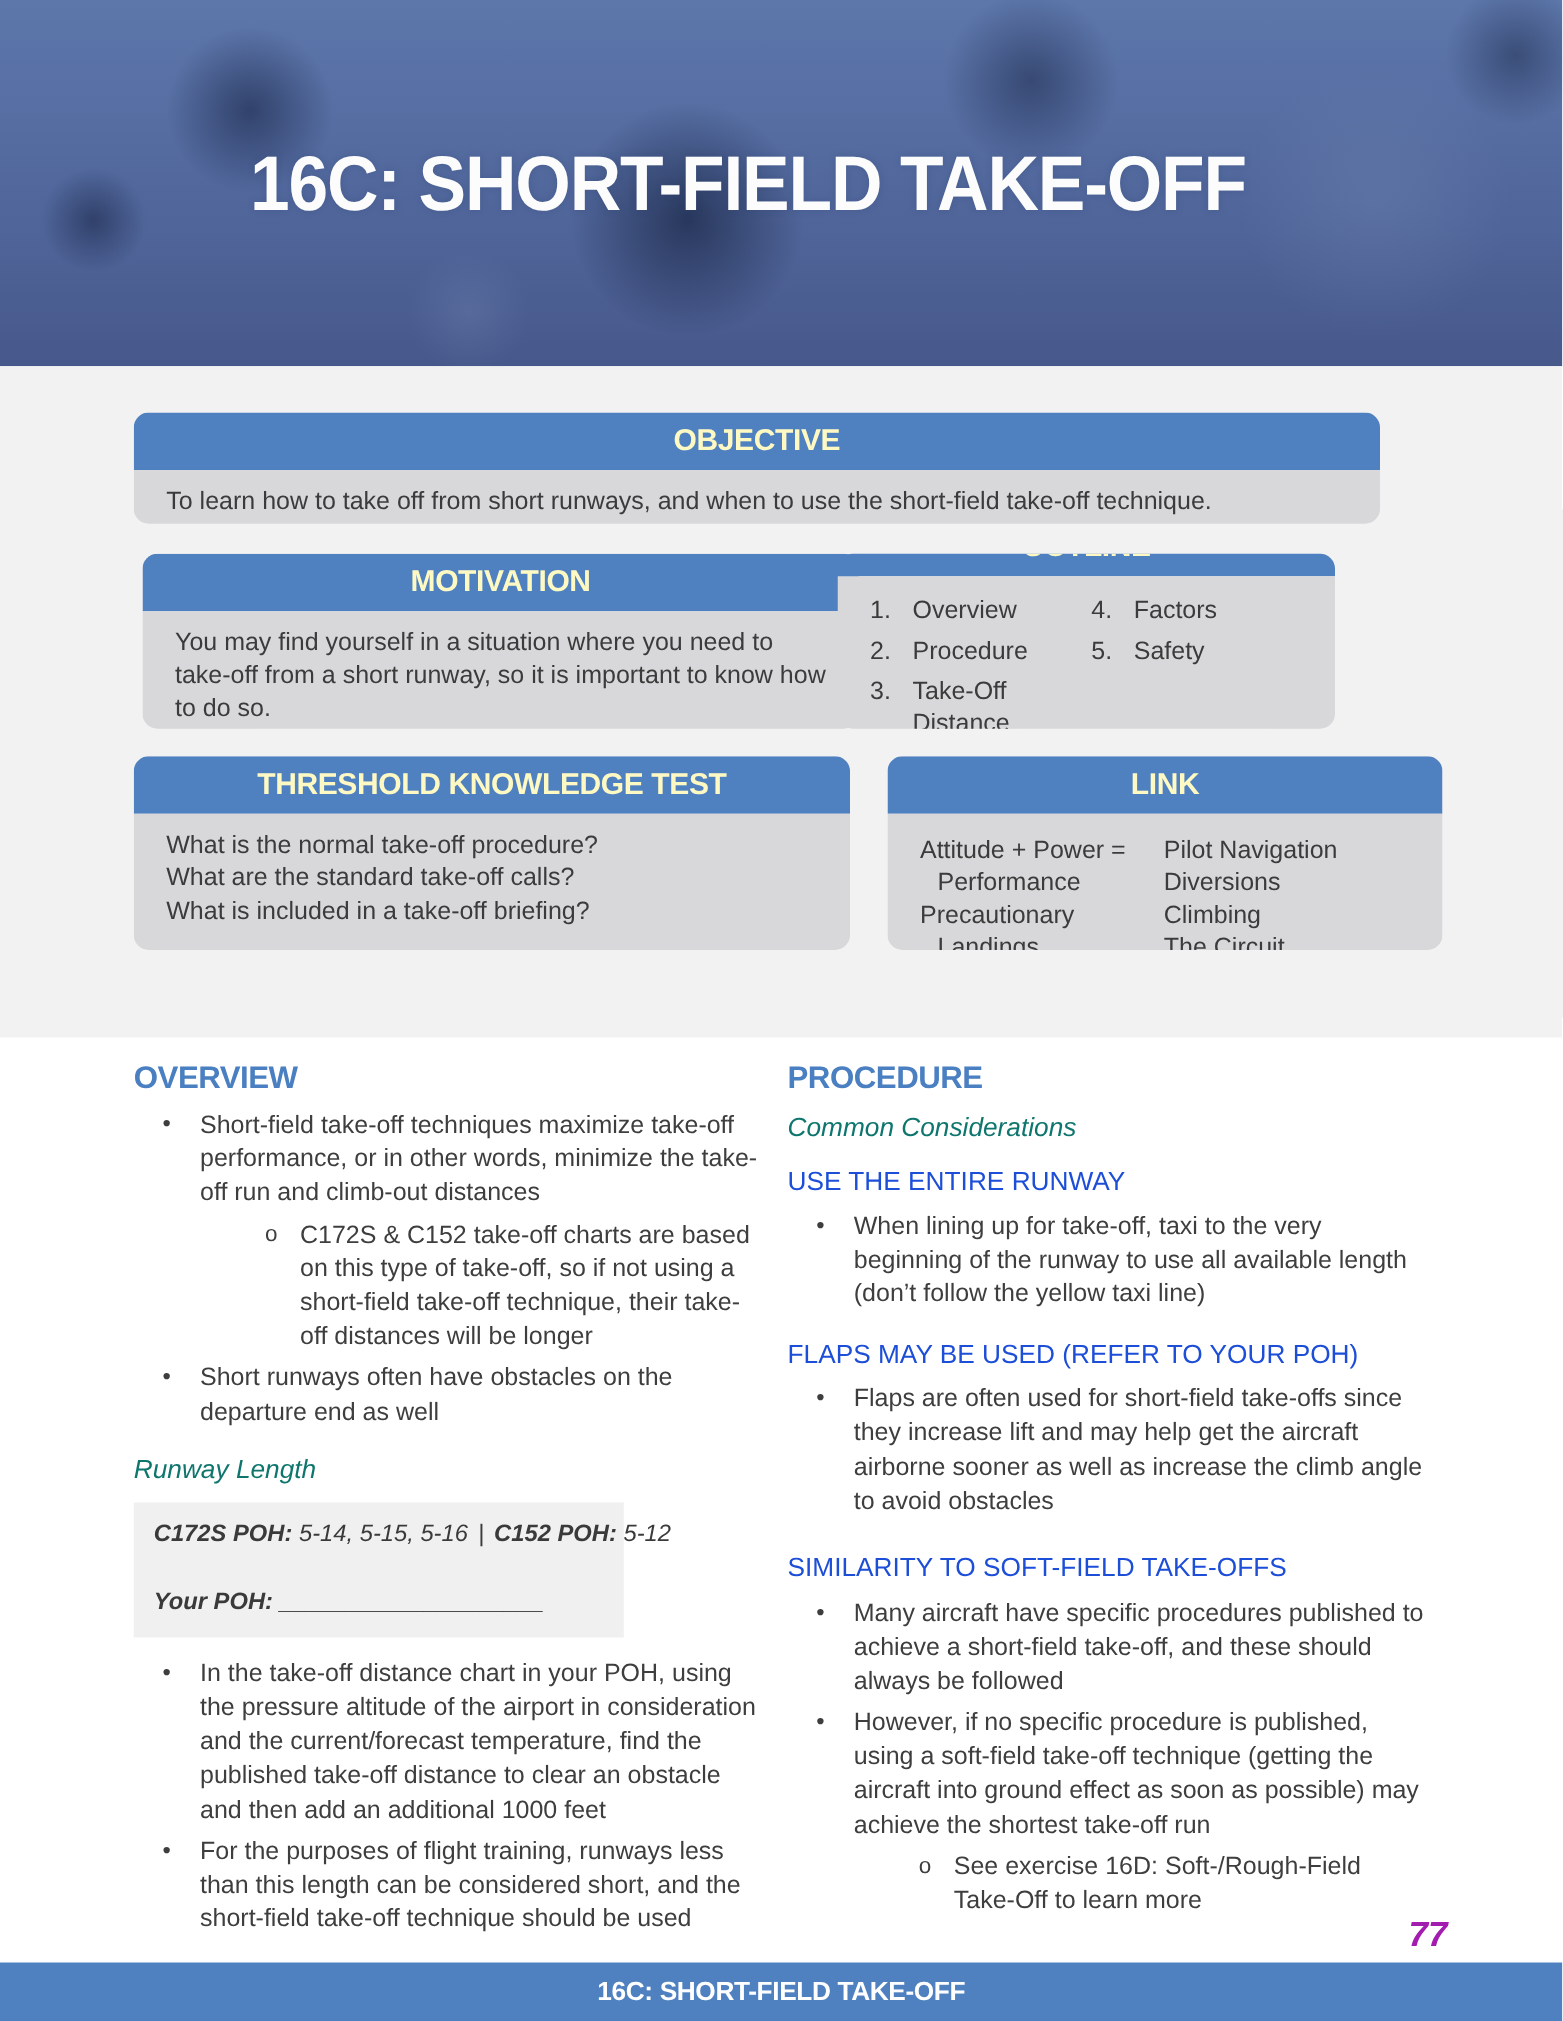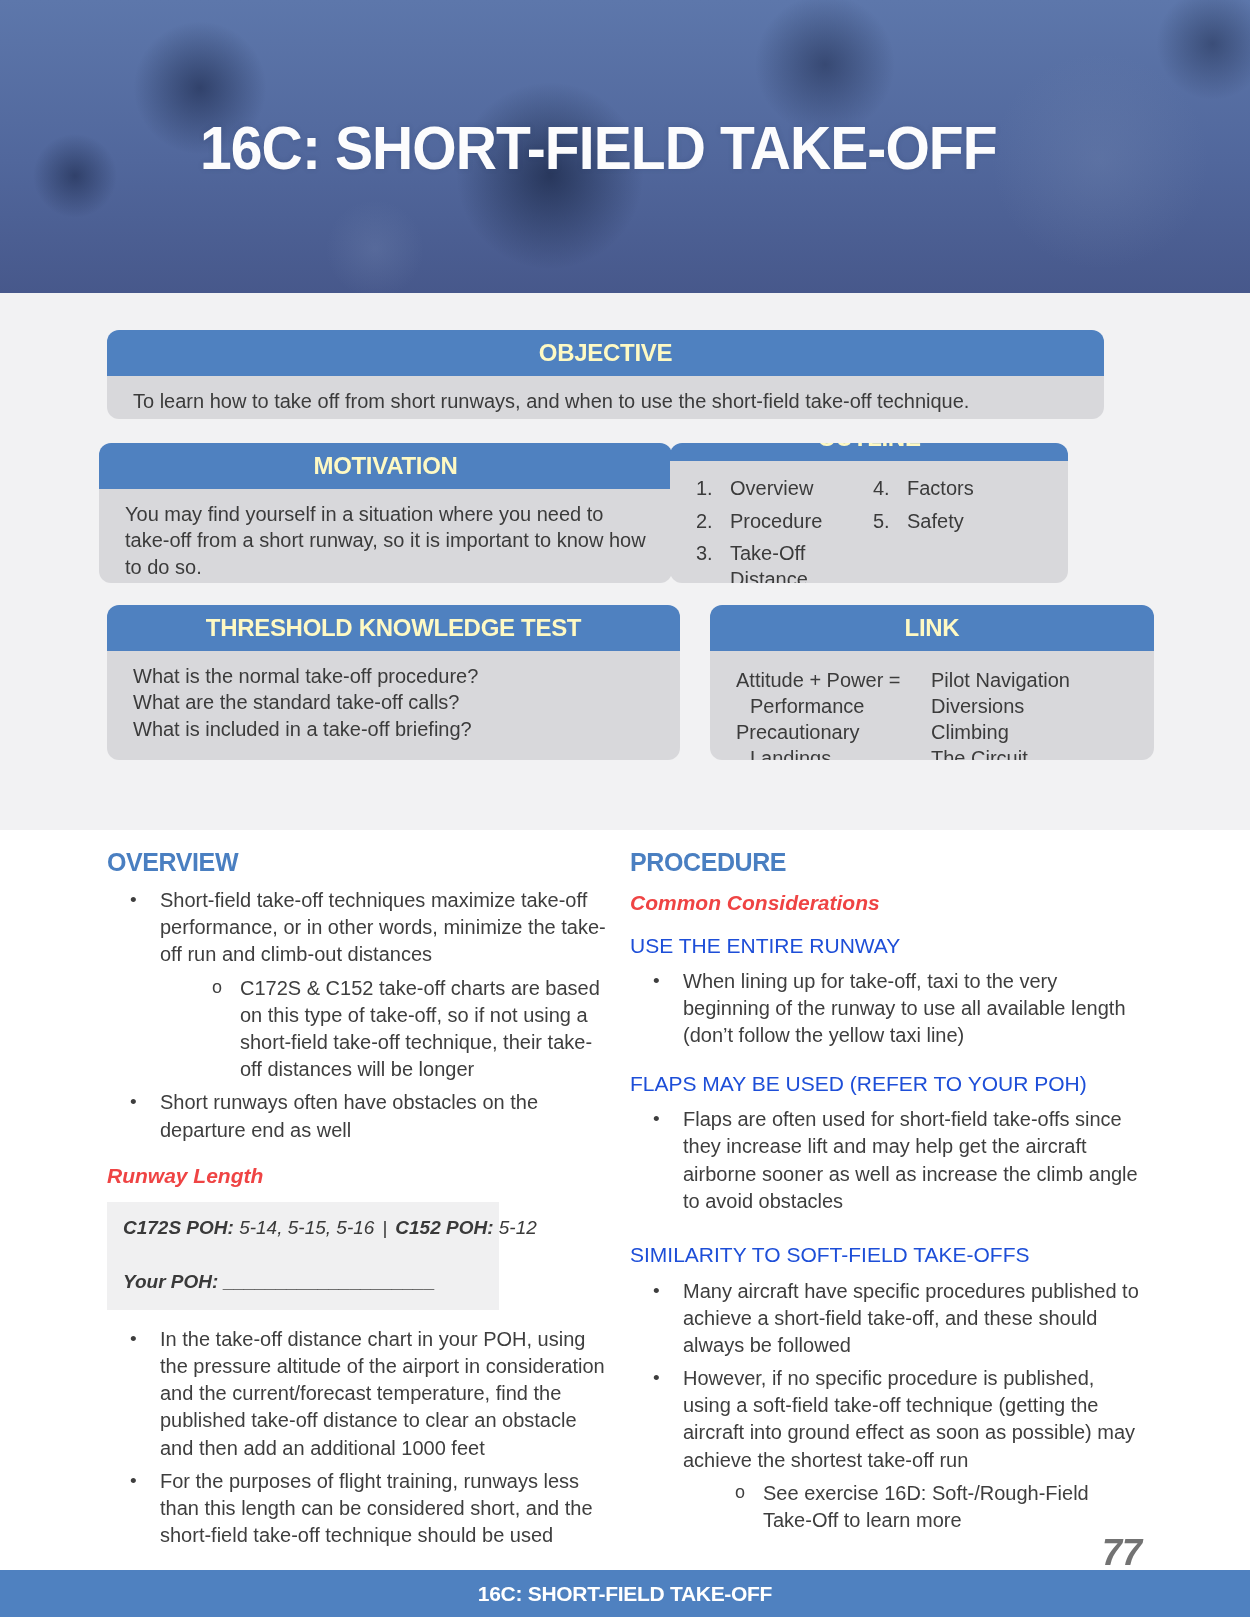--- a/index.html
+++ b/index.html
@@ -42,21 +42,21 @@
   .box-head {
     background:#4f81c0; color:#fef9c3; text-align:center;
     font-weight:bold; font-size:24px; line-height:46px; height:46px;
     letter-spacing:-0.3px; flex:0 0 auto;
   }
   .box-body {
     background:#d8d8db; color:#3b3b3b; flex:1 1 auto;
     font-size:20px; line-height:1.32; padding:12px 26px;
   }
   .box-objective { left:107px; top:37px;  width:997px; height:89px; }
-  .box-motivation{ left:99px; top:150px; width:573px; height:140px; }
+  .box-motivation{ left:114px; top:150px; width:573px; height:140px; }
   .box-outline   { left:670px; top:150px; width:398px; height:140px;justify-content:center; }
   .box-tkt       { left:107px; top:312px; width:573px; height:155px; }
   .box-link      { left:710px; top:312px; width:444px; height:155px; }
 
   .outline-cols { display:flex; gap:8px; padding-top:2px; }
   .outline-col { flex:1; }
   .outline-item { display:flex; margin-bottom:6px; }
   .outline-num { width:34px; flex:0 0 auto; }
   .link-cols { display:flex; padding-top:4px; }
   .link-col { line-height:1.3; }
@@ -66,21 +66,21 @@
   
   .col { position:absolute; }
   .col-left  { left:107px; top:845px; width:500px; }
   .col-right { left:630px; top:845px; width:512px; }
 
   .h-main {
     color:#4a7fc1; font-weight:bold; font-size:25px; letter-spacing:-0.4px;
     margin-bottom:8px;
   }
   .h-sub {
-    color:#ef4444; font-weight:bold; font-style:italic; font-size:21px;
+    color:#0f766e; font-weight:normal; font-style:italic; font-size:21px;
     margin:18px 0 12px 0;
   }
   .h-caps {
     color:#1d4ed8; font-size:21px; margin:20px 0 8px 0; letter-spacing:0;
   }
   .body-text { font-size:20px; line-height:1.36; color:#3e3e3e; }
 
   .li { display:flex; margin-bottom:6px; }
   .li .marker { flex:0 0 auto; text-align:left; }
   .li.l1 { padding-left:23px; }
@@ -94,22 +94,22 @@
     background:#f0f0f1; width:392px; padding:13px 16px 15px 16px;
     margin:2px 0 16px 0; font-size:19px; font-style:italic; color:#3a3a3a;
   }
   .poh-line { margin-bottom:28px; white-space:nowrap; }
   .poh-line:last-child { margin-bottom:0; }
   .poh-label { font-weight:bold; }
   .poh-sep { padding:0 8px; }
 
   
   .page-number {
-    position:absolute; right:108px; top:1532px;
-    color:#737373; font-size:36px; font-weight:bold; font-style:italic;
+    position:absolute; right:92px; top:1532px;
+    color:#a21caf; font-size:28px; font-weight:bold; font-style:italic;
   }
   .footer-bar {
     position:absolute; left:0; top:1570px; width:1250px; height:47px;
     background:#4f81c0; display:flex; align-items:center; justify-content:center;
   }
   .footer-bar span {
     color:#ffffff; font-weight:bold; font-size:21px; letter-spacing:-0.3px;
   }
 </style>
 </head>

